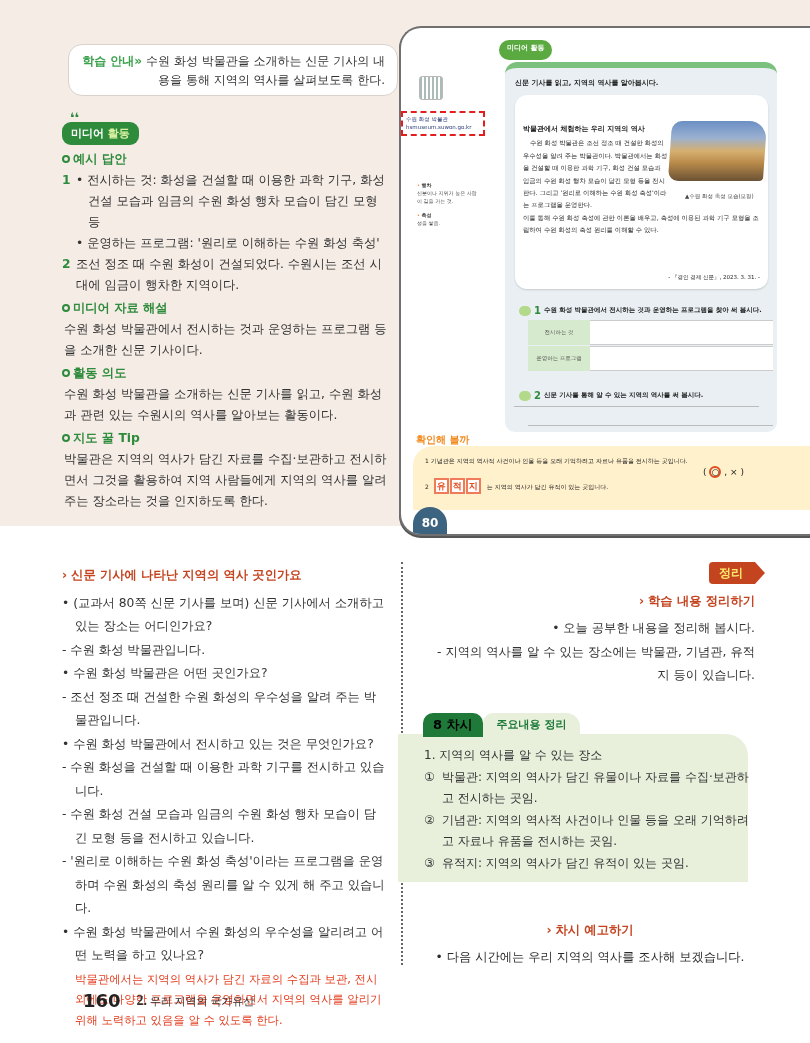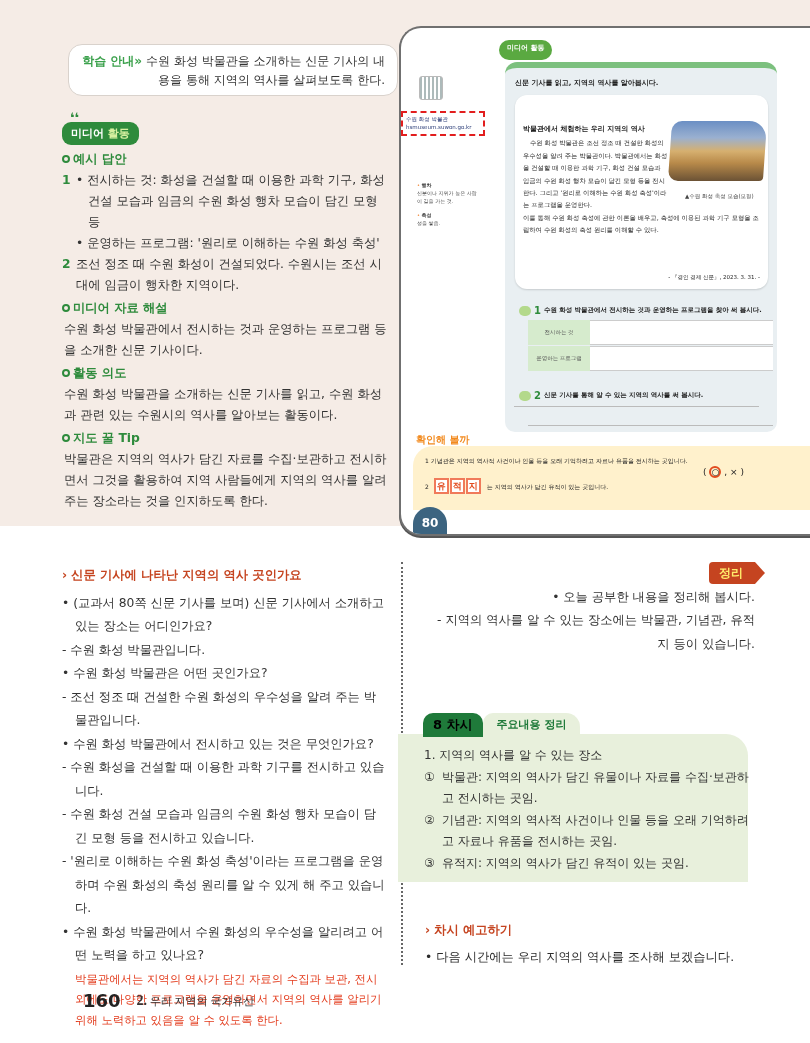--- a/index.html
+++ b/index.html
@@ -74,21 +74,21 @@
   .br { position: absolute; left: 425px; top: 562px; width: 330px; font-size: 12.3px; line-height: 23.5px; color: #333; text-align: right; }
   .summary-tag { display: inline-block; background: #c54420; color: #ffeb6b; font-weight: bold; font-size: 12px; padding: 1px 12px 1px 10px; border-radius: 4px 0 0 4px; position: relative; height: 22px; line-height: 20px; }
   .summary-tag::after { content: ""; position: absolute; right: -10px; top: 0; border-left: 10px solid #c54420; border-top: 11px solid transparent; border-bottom: 11px solid transparent; }
   .green-box { position: absolute; left: 398px; top: 734px; width: 350px; height: 148px; background: #e8f0dc; border-radius: 0 22px 0 0; }
   .lesson-tabs { position: absolute; left: 423px; top: 713px; display: flex; }
   .lesson-num { background: #1f7a3a; color: #000000; font-weight: bold; font-size: 13px; padding: 1px 10px; border-radius: 10px 10px 0 0; height: 24px; line-height: 22px; }
   .lesson-label { background: #e8f0dc; color: #1f7a3a; font-weight: bold; font-size: 11px; padding: 2px 14px; border-radius: 10px 14px 0 0; height: 24px; line-height: 20px; }
   .gb-content { position: absolute; left: 424px; top: 745px; width: 330px; font-size: 12px; line-height: 21.5px; color: #333; }
   .gb-item { display: flex; }
   .gb-num { width: 18px; flex: none; }
-  .preview { position: absolute; left: 425px; top: 919px; width: 330px; font-size: 12.3px; line-height: 23px; }
+  .preview { position: absolute; left: 425px; top: 919px; width: 330px; font-size: 12.3px; line-height: 23px; text-align: center; }
 
   .footer { position: absolute; left: 62px; top: 990px; display: flex; align-items: center; gap: 16px; margin-left: 21px; }
   .footer .pg { font-size: 18px; font-weight: bold; color: #222; }
   .footer .ch { font-size: 11px; color: #333; font-family: Liberation Serif, serif; }
   .footer .ch b { font-size: 14px; }
 </style>
 </head>
 <body>
 
 <div class="top-band"></div>
@@ -202,20 +202,21 @@
   <div class="cont" style="text-indent:-13px;">- 수원 화성 건설 모습과 임금의 수원 화성 행차 모습이 담긴 모형 등을 전시하고 있습니다.</div>
   <div class="cont" style="text-indent:-13px;">- '원리로 이해하는 수원 화성 축성'이라는 프로그램을 운영하며 수원 화성의 축성 원리를 알 수 있게 해 주고 있습니다.</div>
   <div class="cont" style="text-indent:-13px;">• 수원 화성 박물관에서 수원 화성의 우수성을 알리려고 어떤 노력을 하고 있나요?</div>
   <div class="red-note">박물관에서는 지역의 역사가 담긴 자료의 수집과 보관, 전시 외에도 다양한 프로그램을 운영하면서 지역의 역사를 알리기 위해 노력하고 있음을 알 수 있도록 한다.</div>
 </div>
 
 <div class="divider"></div>
 
 <div class="br">
   <div class="summary-tag">정리</div>
+  <div class="h-red" style="margin-top:4px;"><span class="arr">›</span><span>학습 내용 정리하기</span></div>
   <div>• 오늘 공부한 내용을 정리해 봅시다.</div>
   <div class="cont" style="text-indent:-13px;">- 지역의 역사를 알 수 있는 장소에는 박물관, 기념관, 유적지 등이 있습니다.</div>
 </div>
 
 <div class="green-box"></div>
 <div class="lesson-tabs">
   <div class="lesson-num">8 차시</div>
   <div class="lesson-label">주요내용 정리</div>
 </div>
 <div class="gb-content">

